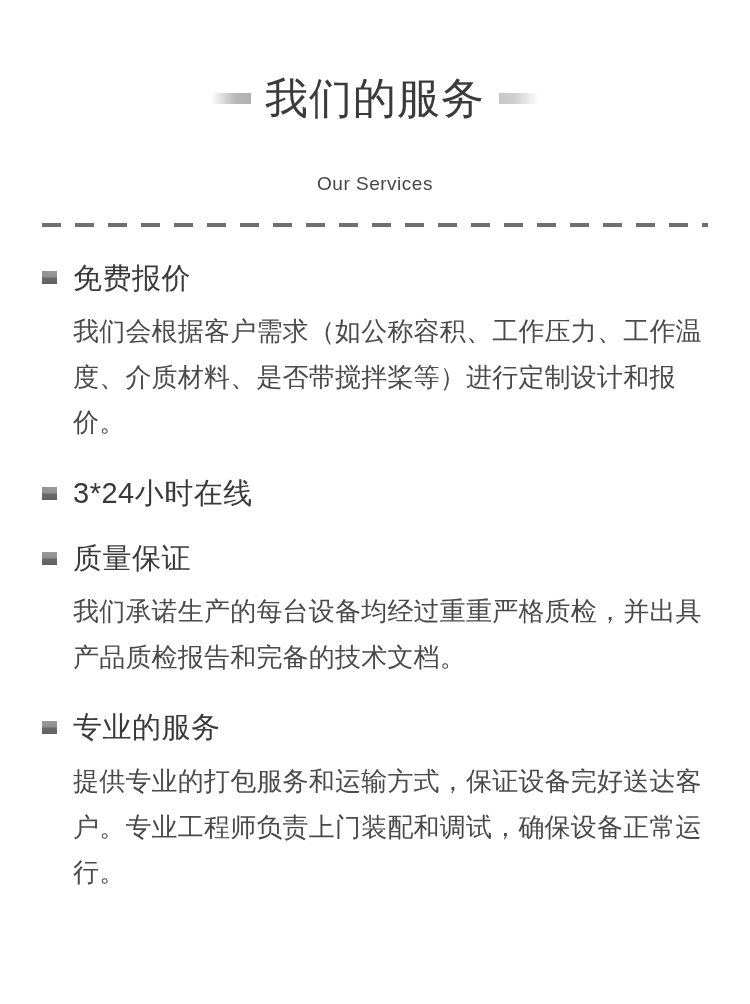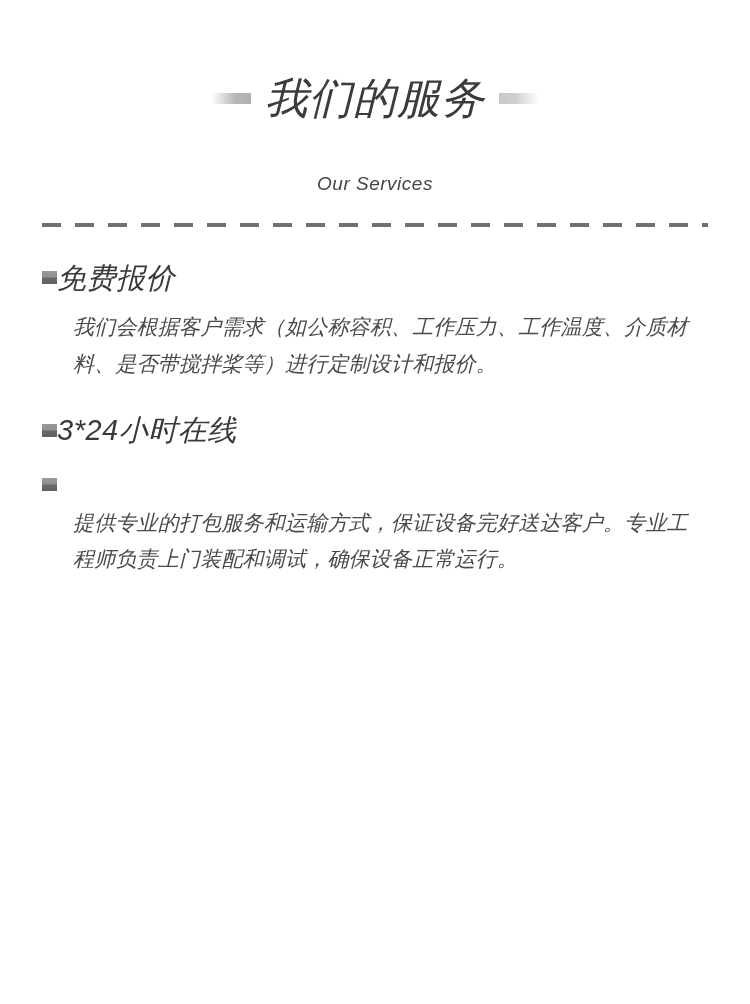--- a/index.html
+++ b/index.html
@@ -13,21 +13,20 @@
     font-family: "Liberation Sans", "DejaVu Sans", sans-serif;
     color: #333333;
     overflow: hidden;
   }
   .page {
     width: 750px;
     height: 1004px;
     box-sizing: border-box;
     padding: 0 42px;
     position: relative;
-    font-style: italic;
   }
 
   
   .header {
     padding-top: 48px;
     text-align: center;
   }
   .title-row {
     display: flex;
     align-items: center;
@@ -77,39 +76,39 @@
   }
   .service {
     margin-bottom: 30px;
   }
   .service:last-child {
     margin-bottom: 0;
   }
   .service-head {
     display: flex;
     align-items: center;
-    gap: 0;
+    gap: 16px;
   }
   .bullet {
     width: 15px;
     height: 13px;
     flex: 0 0 auto;
     background: linear-gradient(to bottom, #9a9a9a 0%, #8f8f8f 48%, #6a6a6a 52%, #606060 100%);
   }
   .service-title {
     font-size: 29px;
     line-height: 1.2;
     color: #3a3a3a;
     font-weight: 400;
     letter-spacing: 0.5px;
   }
   .service-body {
     margin-top: 14px;
     padding-left: 31px;
-    font-size: 21px;
+    font-size: 26px;
     line-height: 1.75;
     color: #4a4a4a;
     letter-spacing: 0.2px;
   }
   .service-body p {
     margin: 0;
   }
 </style>
 </head>
 <body>
@@ -139,24 +138,34 @@
       </div>
     </div>
 
     <div class="service">
       <div class="service-head">
         <span class="bullet"></span>
         <span class="service-title">3*24小时在线</span>
       </div>
     </div>
 
+    <div class="service">
+      <div class="service-head">
+        <span class="bullet"></span>
+        <span class="service-title">质量保证</span>
+      </div>
+      <div class="service-body">
+        <p>我们承诺生产的每台设备均经过重重严格质检，并出具产品质检报告和完备的技术文档。</p>
+      </div>
+    </div>
 
     <div class="service">
       <div class="service-head">
         <span class="bullet"></span>
+        <span class="service-title">专业的服务</span>
       </div>
       <div class="service-body">
         <p>提供专业的打包服务和运输方式，保证设备完好送达客户。专业工程师负责上门装配和调试，确保设备正常运行。</p>
       </div>
     </div>
 
   </div>
 </div>
 
 </body></html>

